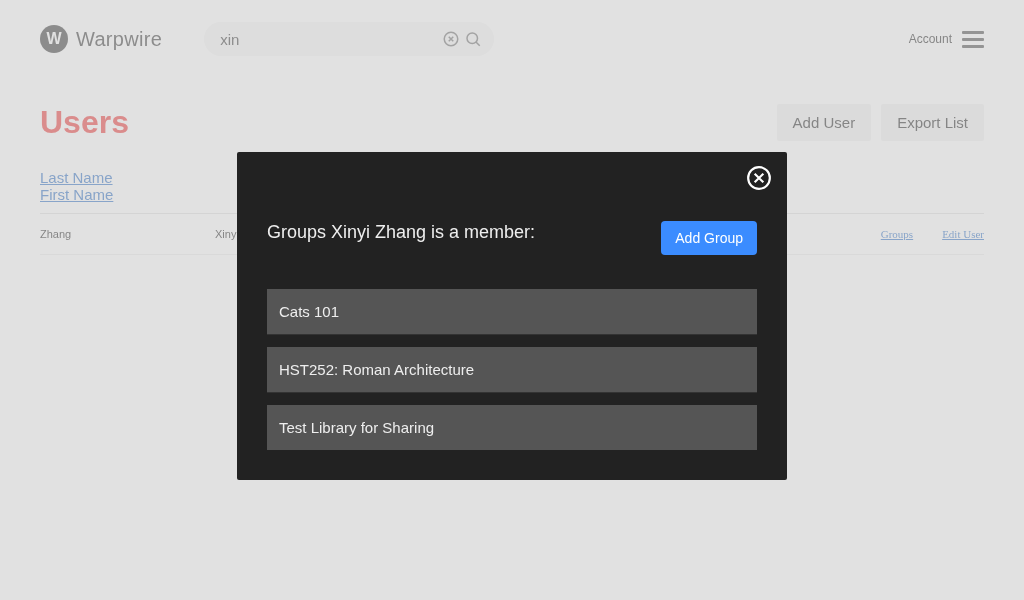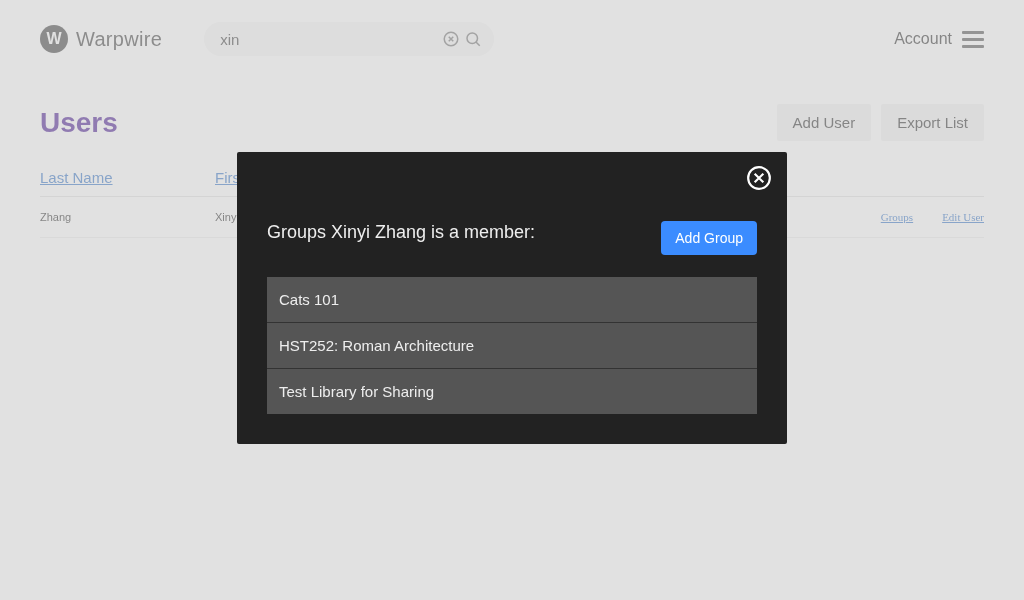--- a/index.html
+++ b/index.html
@@ -12,52 +12,52 @@
   .brand { display: flex; align-items: center; gap: 8px; }
   .brand-mark { width: 28px; height: 28px; border-radius: 50%; background: #444; display: flex; align-items: center; justify-content: center; color: #fff; font-weight: 700; font-size: 16px; }
   .brand-name { font-size: 20px; color: #444; letter-spacing: 0.3px; }
 
   .search { display: flex; align-items: center; margin-left: 42px; background: #f5f5f5; border-radius: 18px; height: 34px; width: 290px; padding: 0 10px 0 16px; }
   .search input { flex: 1; border: none; outline: none; background: transparent; font-size: 15px; color: #444; }
   .search .clear, .search .go { width: 22px; height: 22px; display: flex; align-items: center; justify-content: center; color: #777; }
   .search .clear svg, .search .go svg { width: 18px; height: 18px; }
 
   .spacer { flex: 1; }
-  .account { display: flex; align-items: center; gap: 10px; color: #333; font-size: 16px; }
+  .account { display: flex; align-items: center; gap: 10px; color: #333; font-size: 12px; }
   .hamburger { display: flex; flex-direction: column; gap: 4px; }
   .hamburger span { width: 22px; height: 3px; background: #555; border-radius: 1px; }
 
   
   .content { padding: 30px 40px 0 40px; }
   .title-row { display: flex; align-items: center; }
-  .page-title { font-size: 28px; font-weight: 700; color: #4c1d95; }
+  .page-title { font-size: 32px; font-weight: 700; color: #ef4444; }
   .title-actions { margin-left: auto; display: flex; gap: 10px; }
   .btn-grey { background: #f1f1f1; border: none; padding: 10px 16px; font-size: 15px; color: #333; border-radius: 2px; }
 
   .table { margin-top: 28px; }
-  .thead { display: flex; border-bottom: 1px solid #e2e2e2; padding-bottom: 10px; font-size: 15px; }
+  .thead { display: flex; border-bottom: 1px solid #e2e2e2; padding-bottom: 10px; font-size: 15px; flex-direction: column; }
   .thead .col a { color: #3a78c9; text-decoration: underline; }
   .trow { display: flex; padding: 14px 0; border-bottom: 1px solid #eee; font-size: 11px; }
   .col-1 { width: 175px; }
   .col-2 { width: 200px; }
   .col-actions { margin-left: auto; display: flex; gap: 29px; font-family: Liberation Serif, serif; }
   .col-actions a { color: #3a78c9; text-decoration: underline; }
 
   
   .overlay { position: absolute; inset: 0; background: rgba(200,200,200,0.55); display: flex; align-items: flex-start; justify-content: center; }
   .modal { position: relative; margin-top: 152px; width: 550px; background: #222; border-radius: 2px; color: #fff; padding: 14px 0 30px 0; }
   .modal-close { position: absolute; top: 12px; right: 14px; width: 28px; height: 28px; display: flex; align-items: center; justify-content: center; color: #fff; }
   .modal-close svg { width: 26px; height: 26px; }
 
   .modal-header { display: flex; align-items: center; padding: 44px 30px 18px 30px; }
   .modal-title { font-size: 18px; color: #eee; }
   .btn-blue { margin-left: auto; background: #3b8cff; color: #fff; border: none; border-radius: 4px; padding: 9px 14px; font-size: 14px; margin-top: 11px; }
 
   .group-list { padding: 4px 30px 0 30px; }
-  .group-item { background: #555; border-bottom: 1px solid #333; padding: 14px 12px; font-size: 15px; color: #eee; }
+  .group-item { background: #555; border-bottom: 1px solid #333; padding: 14px 12px; font-size: 15px; color: #eee; margin-top: 12px; }
   .group-item:last-child { border-bottom: none; }
 </style>
 </head>
 <body>
 
 <div class="page">
 
   <div class="header">
     <div class="brand">
       <div class="brand-mark">W</div>

